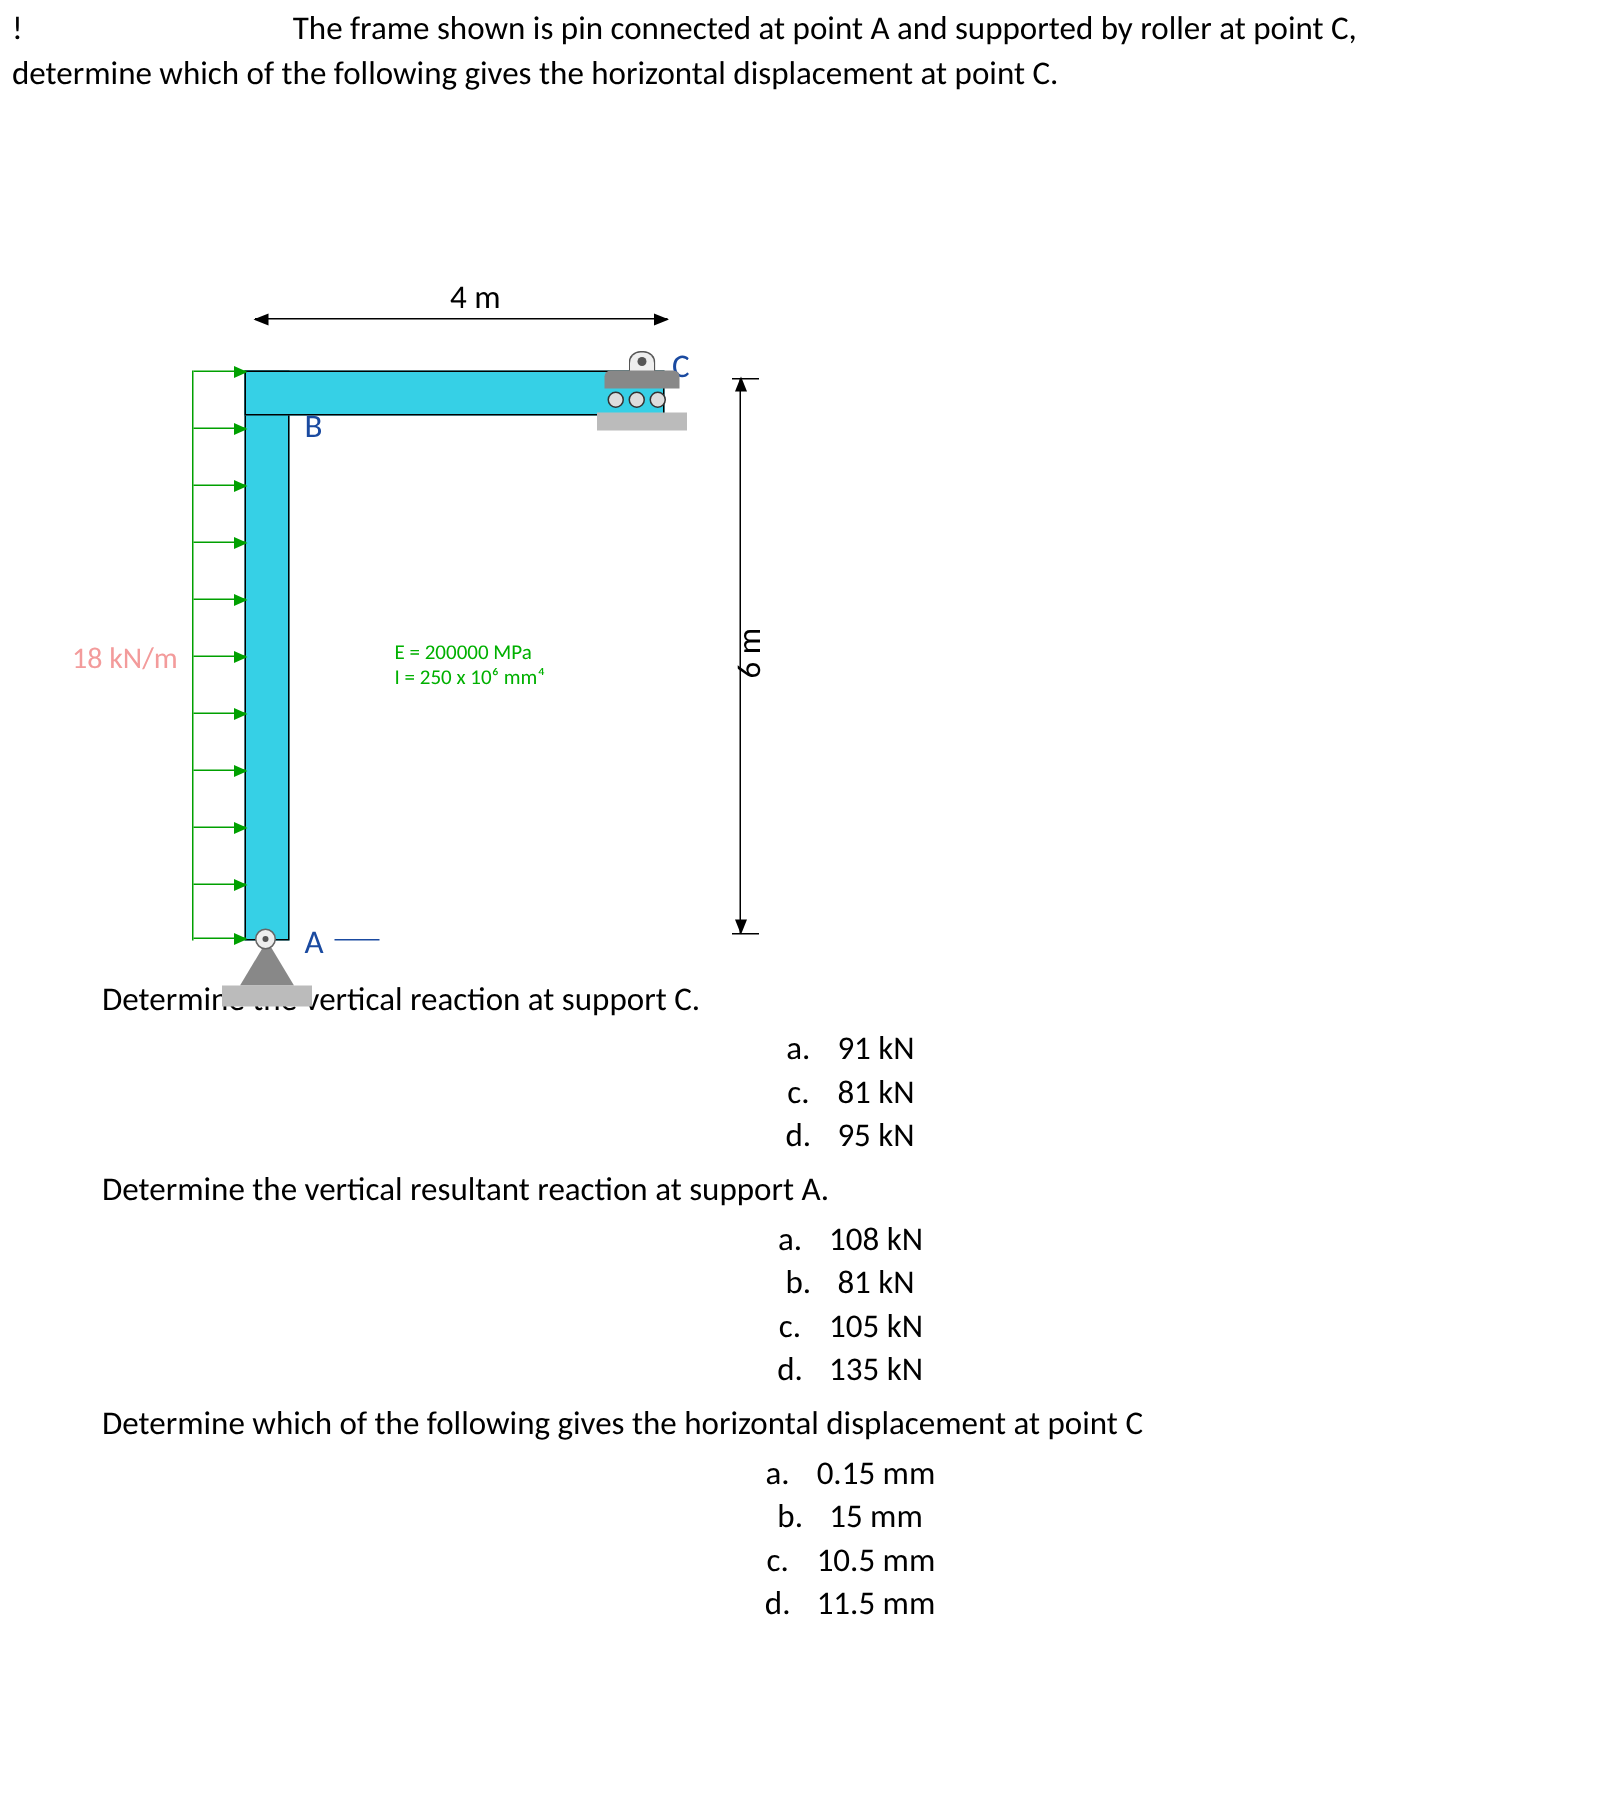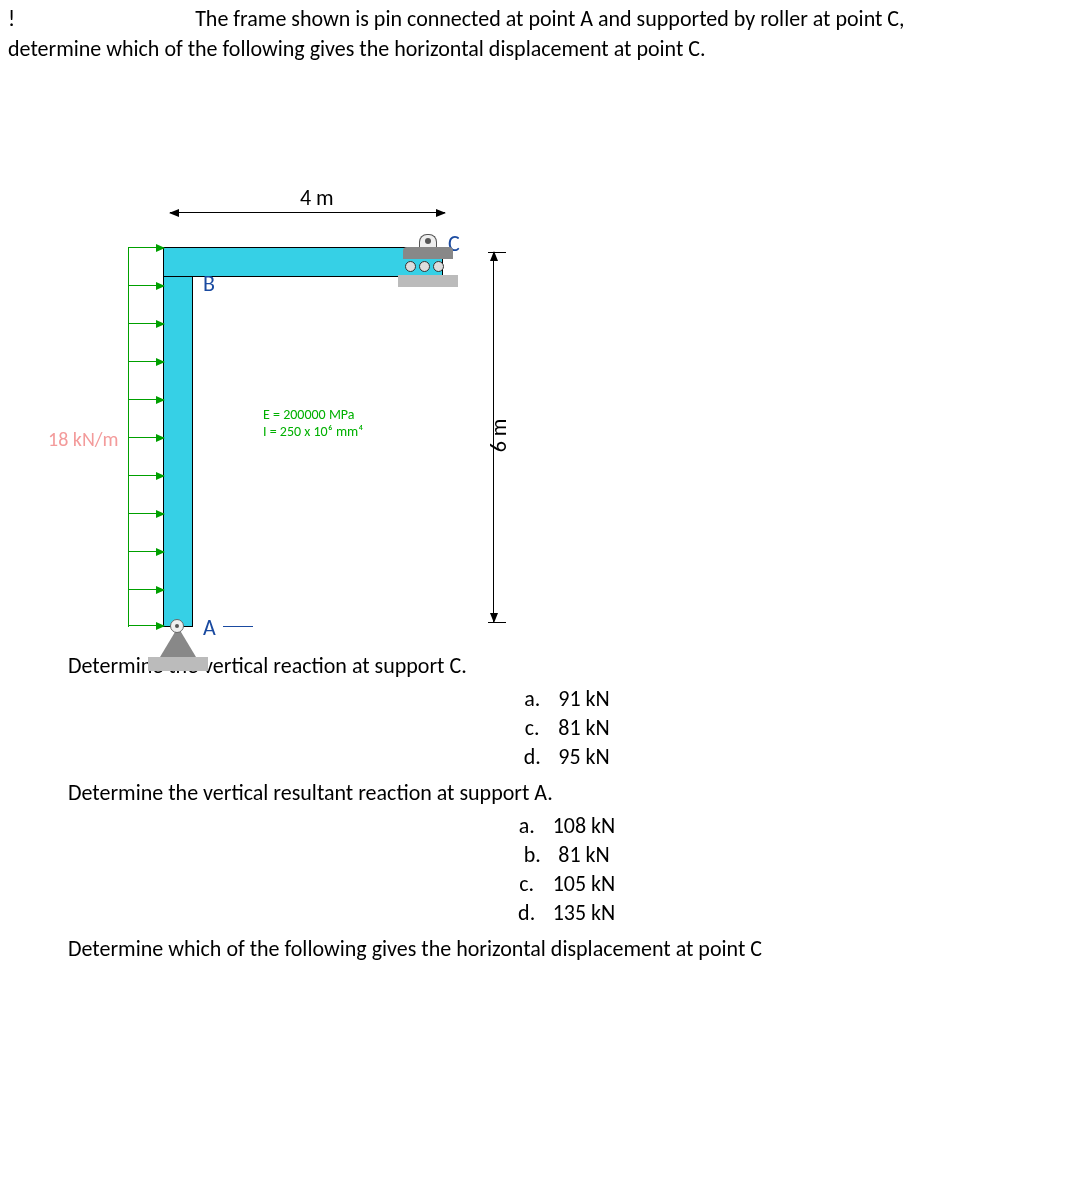--- a/index.html
+++ b/index.html
@@ -148,21 +148,21 @@
     .load-label {
       position: absolute;
       left: 40px;
       top: 335px;
       font-size: 20px;
       color: #f39b9b;
     }
     .ei-label {
       position: absolute;
       left: 255px;
-      top: 315px;
+      top: 335px;
       font-size: 14px;
       color: #00b000;
       line-height: 1.2;
     }
     .pin-support {
       position: absolute;
       left: 140px;
       top: 535px;
       width: 60px;
       height: 48px;
@@ -333,13 +333,19 @@
 
   <div class="q-text">Determine the vertical resultant reaction at support A.</div>
   <ul class="options">
     <li><span class="opt-letter">a.</span><span class="opt-val">108 kN</span></li>
     <li><span class="opt-letter">b.</span><span class="opt-val">81 kN</span></li>
     <li><span class="opt-letter">c.</span><span class="opt-val">105 kN</span></li>
     <li><span class="opt-letter">d.</span><span class="opt-val">135 kN</span></li>
   </ul>
 
   <div class="q-text">Determine which of the following gives the horizontal displacement at point C</div>
+  <ul class="options">
+    <li><span class="opt-letter">a.</span><span class="opt-val">0.15 mm</span></li>
+    <li><span class="opt-letter">b.</span><span class="opt-val">15 mm</span></li>
+    <li><span class="opt-letter">c.</span><span class="opt-val">10.5 mm</span></li>
+    <li><span class="opt-letter">d.</span><span class="opt-val">11.5 mm</span></li>
+  </ul>
 </div>
 
 </body></html>

